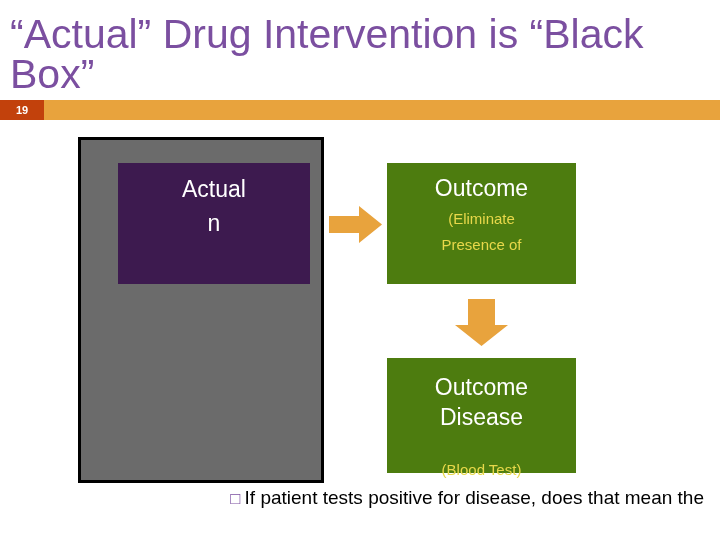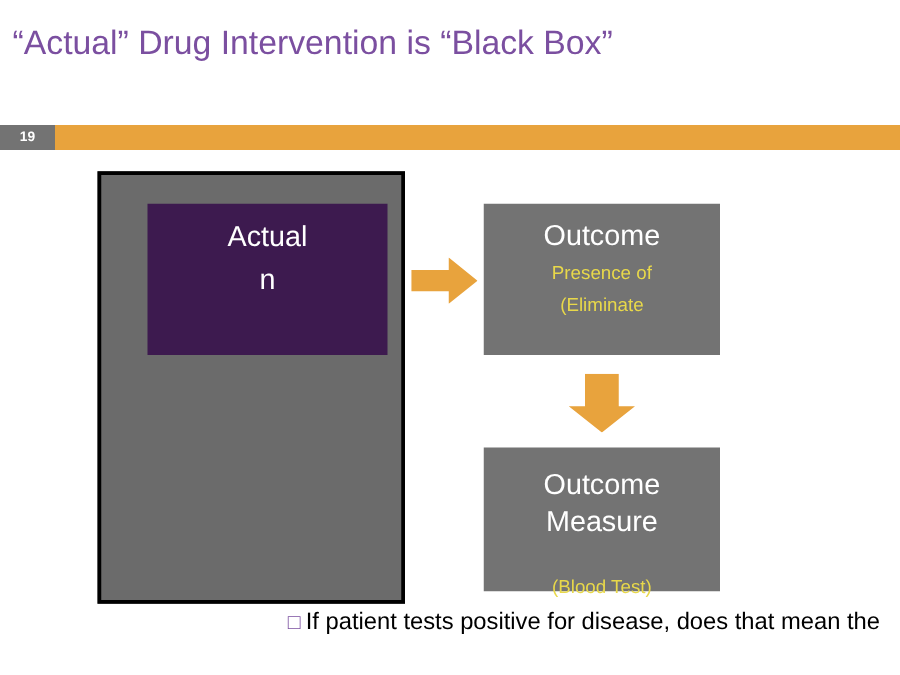--- a/index.html
+++ b/index.html
@@ -22,41 +22,41 @@
     height: 540px;
   }
 
   
   .title {
     position: absolute;
     left: 10px;
     top: 14px;
     width: 690px;
     color: #7b4fa0;
-    font-size: 27px;
+    font-size: 41px;
     line-height: 40px;
     letter-spacing: 0px;
   }
 
   
   .orangebar {
     position: absolute;
     left: 0;
     top: 100px;
     width: 720px;
     height: 20px;
     background: #e8a33d;
   }
   .slidenum-box {
     position: absolute;
     left: 0;
     top: 100px;
     width: 44px;
     height: 20px;
-    background: #737373;
+    background: #c2410c;
     color: #ffffff;
     font-size: 11px;
     font-weight: bold;
     display: flex;
     align-items: center;
     justify-content: center;
   }
 
   
   .blackbox {
@@ -66,21 +66,21 @@
     width: 246px;
     height: 346px;
     background: #6b6b6b;
     border: 3px solid #000000;
     box-sizing: border-box;
   }
 
   
   .pbox {
     position: absolute;
-    background: #737373;
+    background: #4d7c0f;
     color: #ffffff;
     text-align: center;
     box-sizing: border-box;
   }
   .pbox.dark {
     background: #3d1a4f;
   }
 
   .box-actual {
     left: 118px;
@@ -185,33 +185,33 @@
   </div>
 
   <div class="arrow-right">
     <svg width="53" height="37" viewBox="0 0 53 37" xmlns="http://www.w3.org/2000/svg">
       <polygon points="0,10 30,10 30,0 53,18.5 30,37 30,27 0,27" fill="#e8a33d"></polygon>
     </svg>
   </div>
 
   <div class="pbox box-outcome">
     <div class="hdr">Outcome</div>
+    <div class="sub">(Eliminate</div>
     <div class="sub">Presence of</div>
-    <div class="sub">(Eliminate</div>
   </div>
 
   <div class="arrow-down">
     <svg width="53" height="47" viewBox="0 0 53 47" xmlns="http://www.w3.org/2000/svg">
       <polygon points="13,0 40,0 40,26 53,26 26.5,47 0,26 13,26" fill="#e8a33d"></polygon>
     </svg>
   </div>
 
   <div class="pbox box-measure">
     <div class="hdr">Outcome</div>
-    <div class="hdr">Measure</div>
+    <div class="hdr">Disease</div>
     <div class="sub">(Blood Test)</div>
   </div>
 
   <div class="bullet">
     <span class="marker">□</span><span>If patient tests positive for disease, does that mean the</span>
   </div>
 
 </div>
 
 </body></html>

